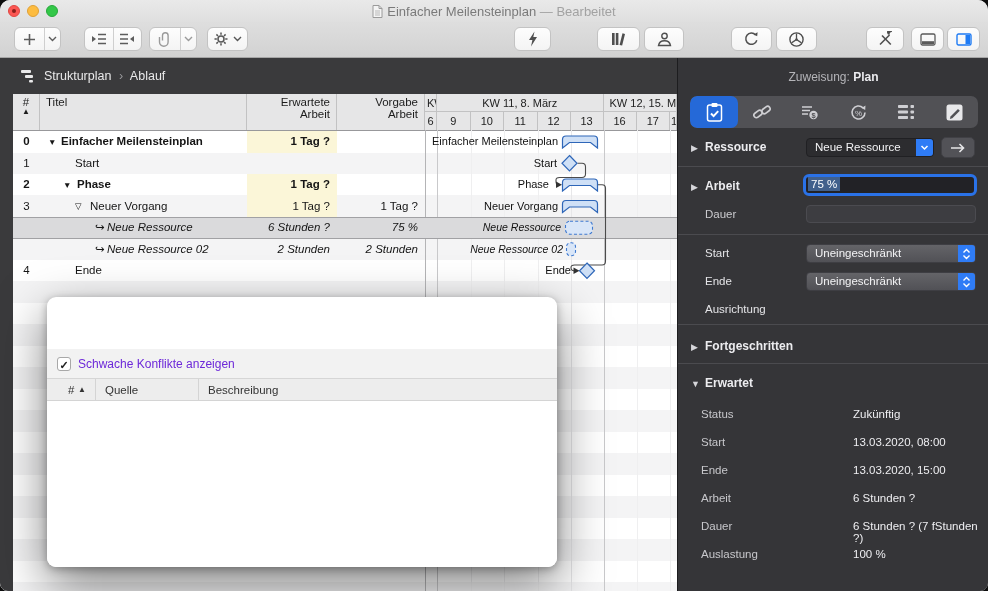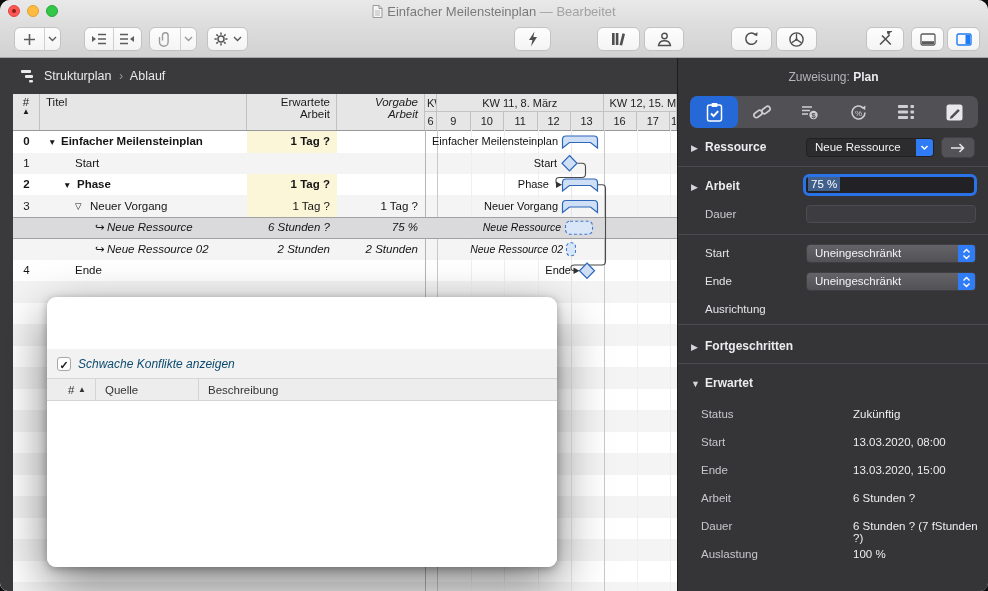--- a/index.html
+++ b/index.html
@@ -65,21 +65,21 @@
   .dlg-title{left:0;top:0;width:510px;height:22px;background:linear-gradient(#eaeaea,#dddddd);}
   .dlg-light{position:absolute;top:5.5px;width:11px;height:11px;border-radius:50%;background:#dadada;border:1px solid #c0c0c0;}
   .dlg-titletext{width:510px;text-align:center;font-size:12.5px;line-height:22px;color:#8f8f8f;}
   .dlg-tabs{left:0;top:22px;width:510px;height:30px;background:#e9e9e9;border-bottom:1px solid #cecece;}
   .segwrap{position:absolute;left:79px;top:4px;height:21px;display:flex;border:1px solid #b4b4b4;border-radius:5px;overflow:hidden;background:#fff;}
   .segment{height:100%;font-size:12px;color:#333;display:flex;align-items:center;justify-content:center;border-right:1px solid #c9c9c9;background:#fff;}
   .segment:last-child{border-right:none;}
   .segment.sel{background:#2a7bf0;color:#fff;}
   .dlg-check{left:0;top:52px;width:510px;height:30px;background:#f2f2f2;border-bottom:1px solid #d6d6d6;}
   .cbox{position:absolute;left:10px;top:8px;width:14px;height:14px;background:#fff;border:1px solid #a8a8a8;border-radius:3px;text-align:center;font-size:11px;line-height:14px;color:#222;font-weight:bold;}
-  .cblabel{position:absolute;left:31px;top:0;font-size:12px;line-height:30px;color:#0c4a6e;font-style:italic;}
+  .cblabel{position:absolute;left:31px;top:0;font-size:12px;line-height:30px;color:#6d28d9;}
   .dlg-thead{left:0;top:82px;width:510px;height:22px;background:#ededed;border-bottom:1px solid #d4d4d4;font-size:11.5px;color:#333;}
   .dlg-col{position:absolute;top:0;line-height:22px;}
   .dlg-cdiv{position:absolute;top:0;width:1px;height:22px;background:#d4d4d4;}
   
   .field-ring{position:absolute;border:3px solid #2a72e8;border-radius:6px;background:#222226;}
   .selhl{background:#41608c;color:#fff;font-size:11.5px;padding:1px 3px;}
   .dfield{position:absolute;background:#3d3d41;border:1px solid #4b4b50;border-radius:4px;}
   .arrowbtn{position:absolute;background:#525257;border:1px solid #404045;border-radius:5px;display:flex;align-items:center;justify-content:center;}
 </style>
 </head>
@@ -238,21 +238,21 @@
 
     <div class="hcell" style="left:13px;width:27px;text-align:center;">
       <div style="margin-top:2px;">#</div>
       <div style="font-size:8px;line-height:8px;">▲</div>
     </div>
     <div class="hcell" style="left:40px;width:207px;padding:2px 0 0 6px;"><span>Titel</span></div>
     <div class="hcell" style="left:247px;width:90px;text-align:right;padding:2px 6px 0 0;">
       <div>Erwartete</div>
         <div>Arbeit</div>
     </div>
-    <div class="hcell" style="left:337px;width:88px;text-align:right;padding:2px 6px 8px 0;font-style:italic;">
+    <div class="hcell" style="left:337px;width:88px;text-align:right;padding:2px 6px 8px 0;">
       <div>Vorgabe</div>
         <div>Arbeit</div>
     </div>
 
     <div class="wkcell" style="left:425px;width:12px;text-align:left;padding-left:2px;">KW</div>
     <div class="wkcell" style="left:437px;width:166.5px;">KW 11, 8. März</div>
     <div class="wkcell" style="left:603.5px;width:73.5px;text-align:left;padding-left:6px;">KW 12, 15. M</div>
 
     <div class="daycell" style="left:425px;width:12px;">6</div>
     <div class="daycell" style="left:437px;width:33.5px;">9</div>

